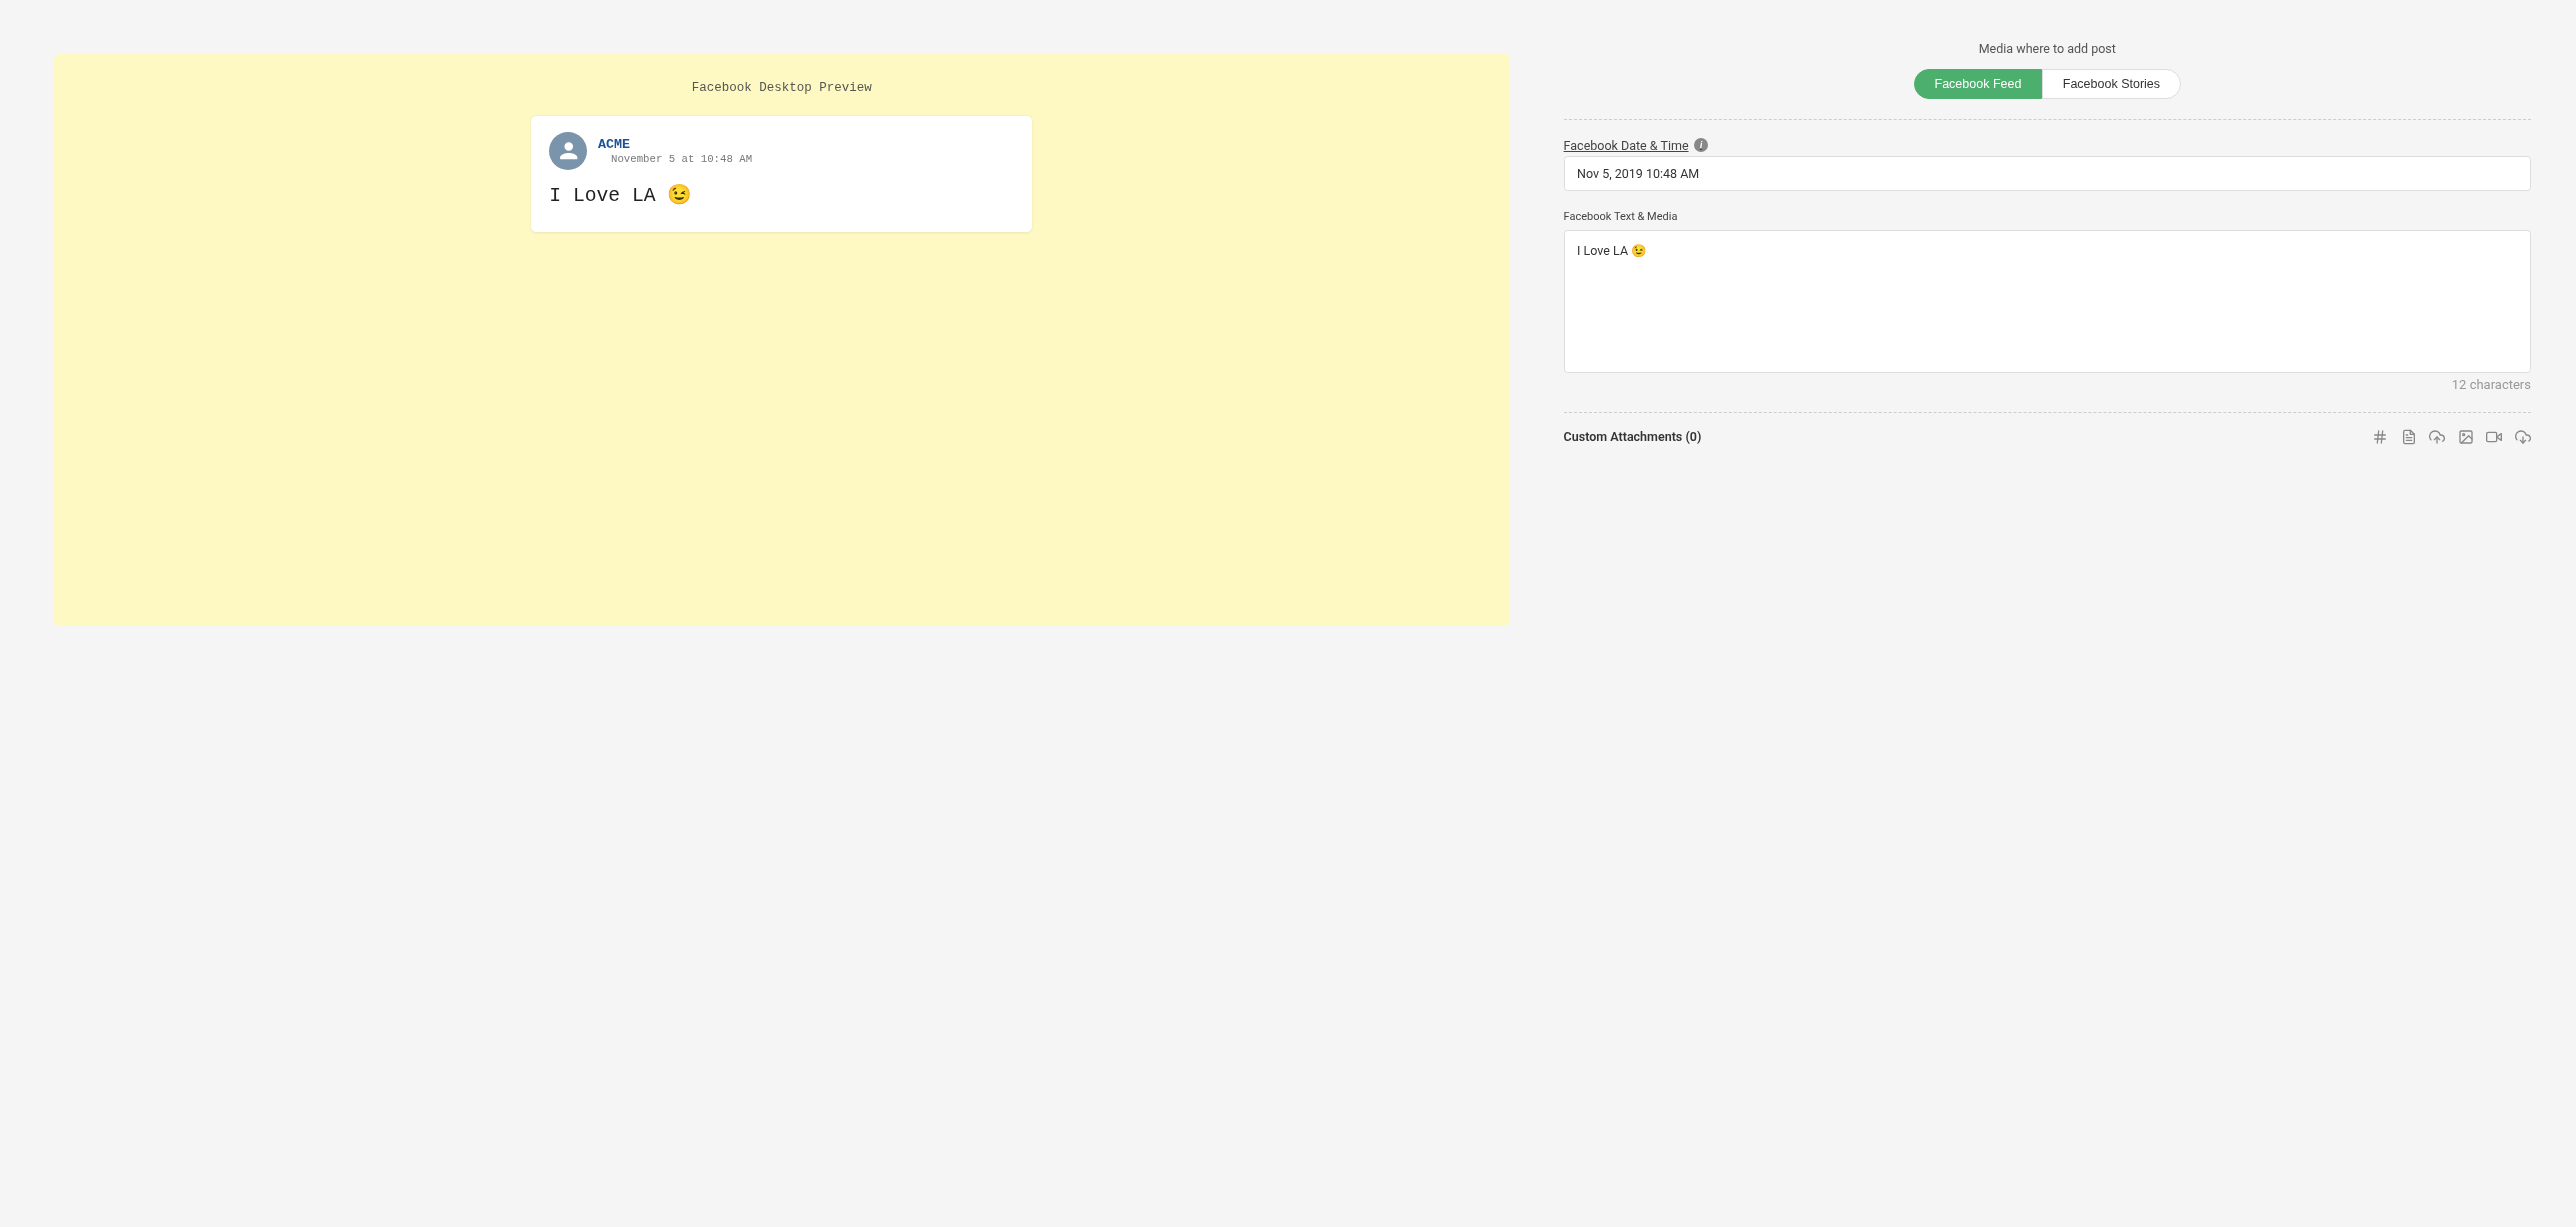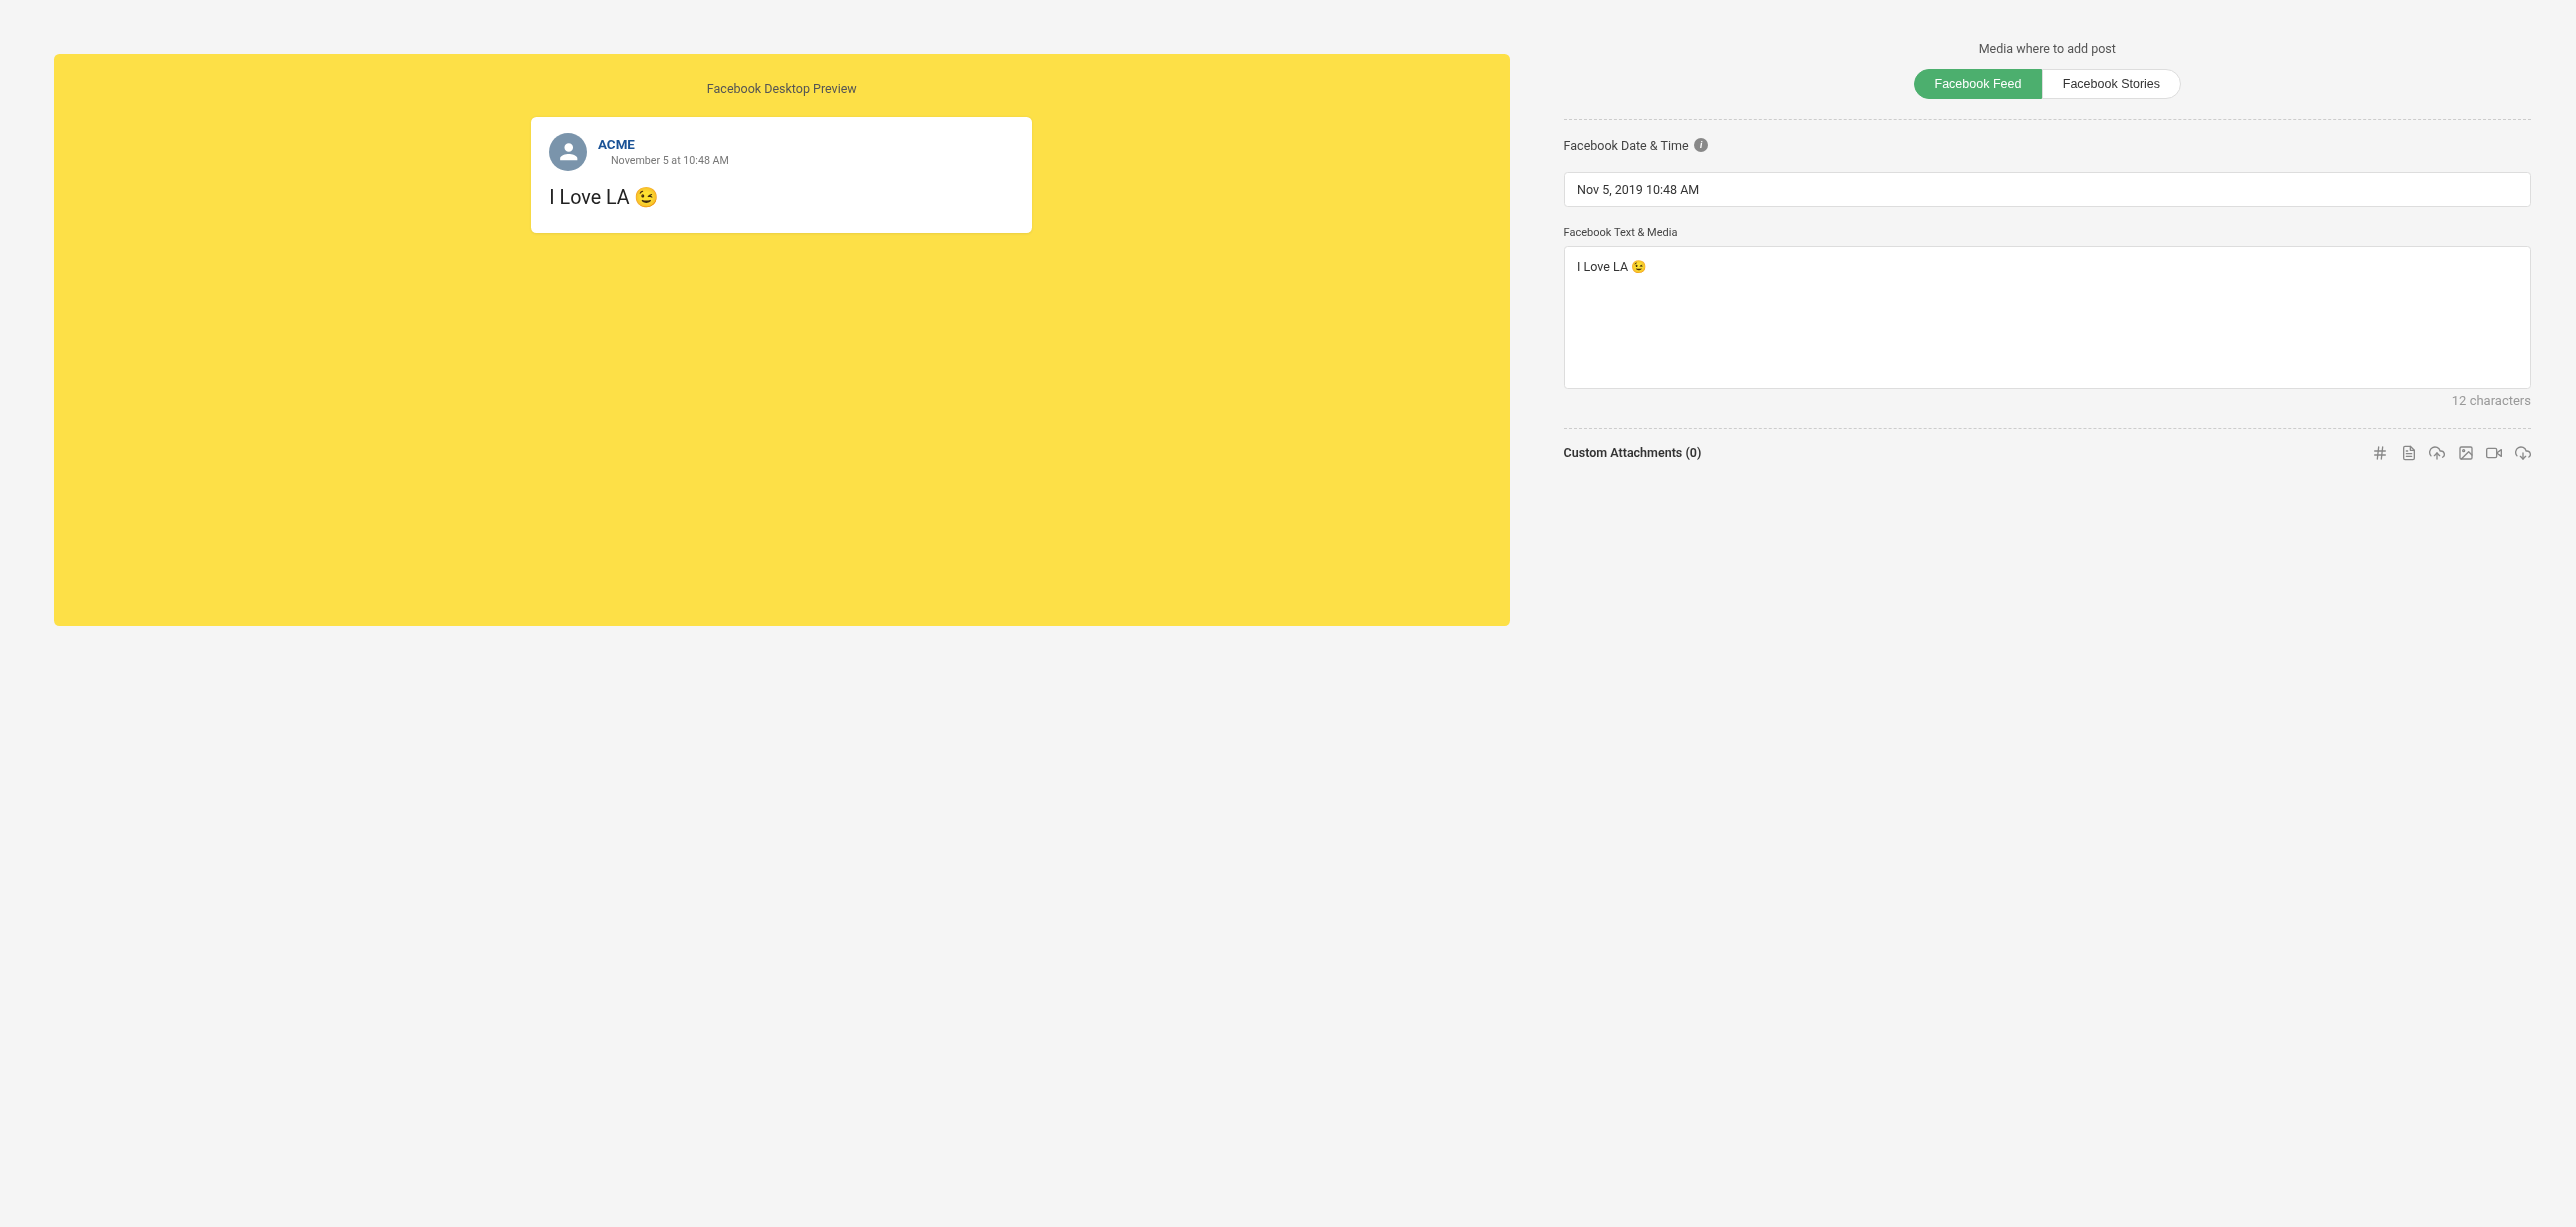--- a/index.html
+++ b/index.html
@@ -19,24 +19,25 @@
       gap: 0;
     }
 
     
     .left-panel {
       flex: 0 0 60%;
       padding: 21.5px 36px 21.5px 54px;
     }
 
     .preview-container {
-      background: #fde047;
+      background: #fef9c3;
       border-radius: 5.4px;
       padding: 27px 27px 36px 27px;
       min-height: 572px;
+      font-family: Liberation Mono, monospace;
     }
 
     .preview-label {
       text-align: center;
       color: #555;
       font-size: 12.5px;
       margin-bottom: 21.5px;
     }
 
     .fb-post-card {
@@ -137,24 +138,25 @@
 
     .divider {
       border: none;
       border-top: 0.9px dashed #ccc;
       margin: 9px 0 18px 0;
     }
 
     .field-label {
       font-size: 12.5px;
       color: #444;
-      margin-bottom: 19px;
+      margin-bottom: 3px;
       display: flex;
       align-items: flex-start;
       gap: 5.4px;
+      text-decoration: underline;
     }
 
     .field-label .info-icon {
       display: inline-flex;
       align-items: center;
       justify-content: center;
       width: 14.3px;
       height: 14.3px;
       border-radius: 50%;
       background: #888;

